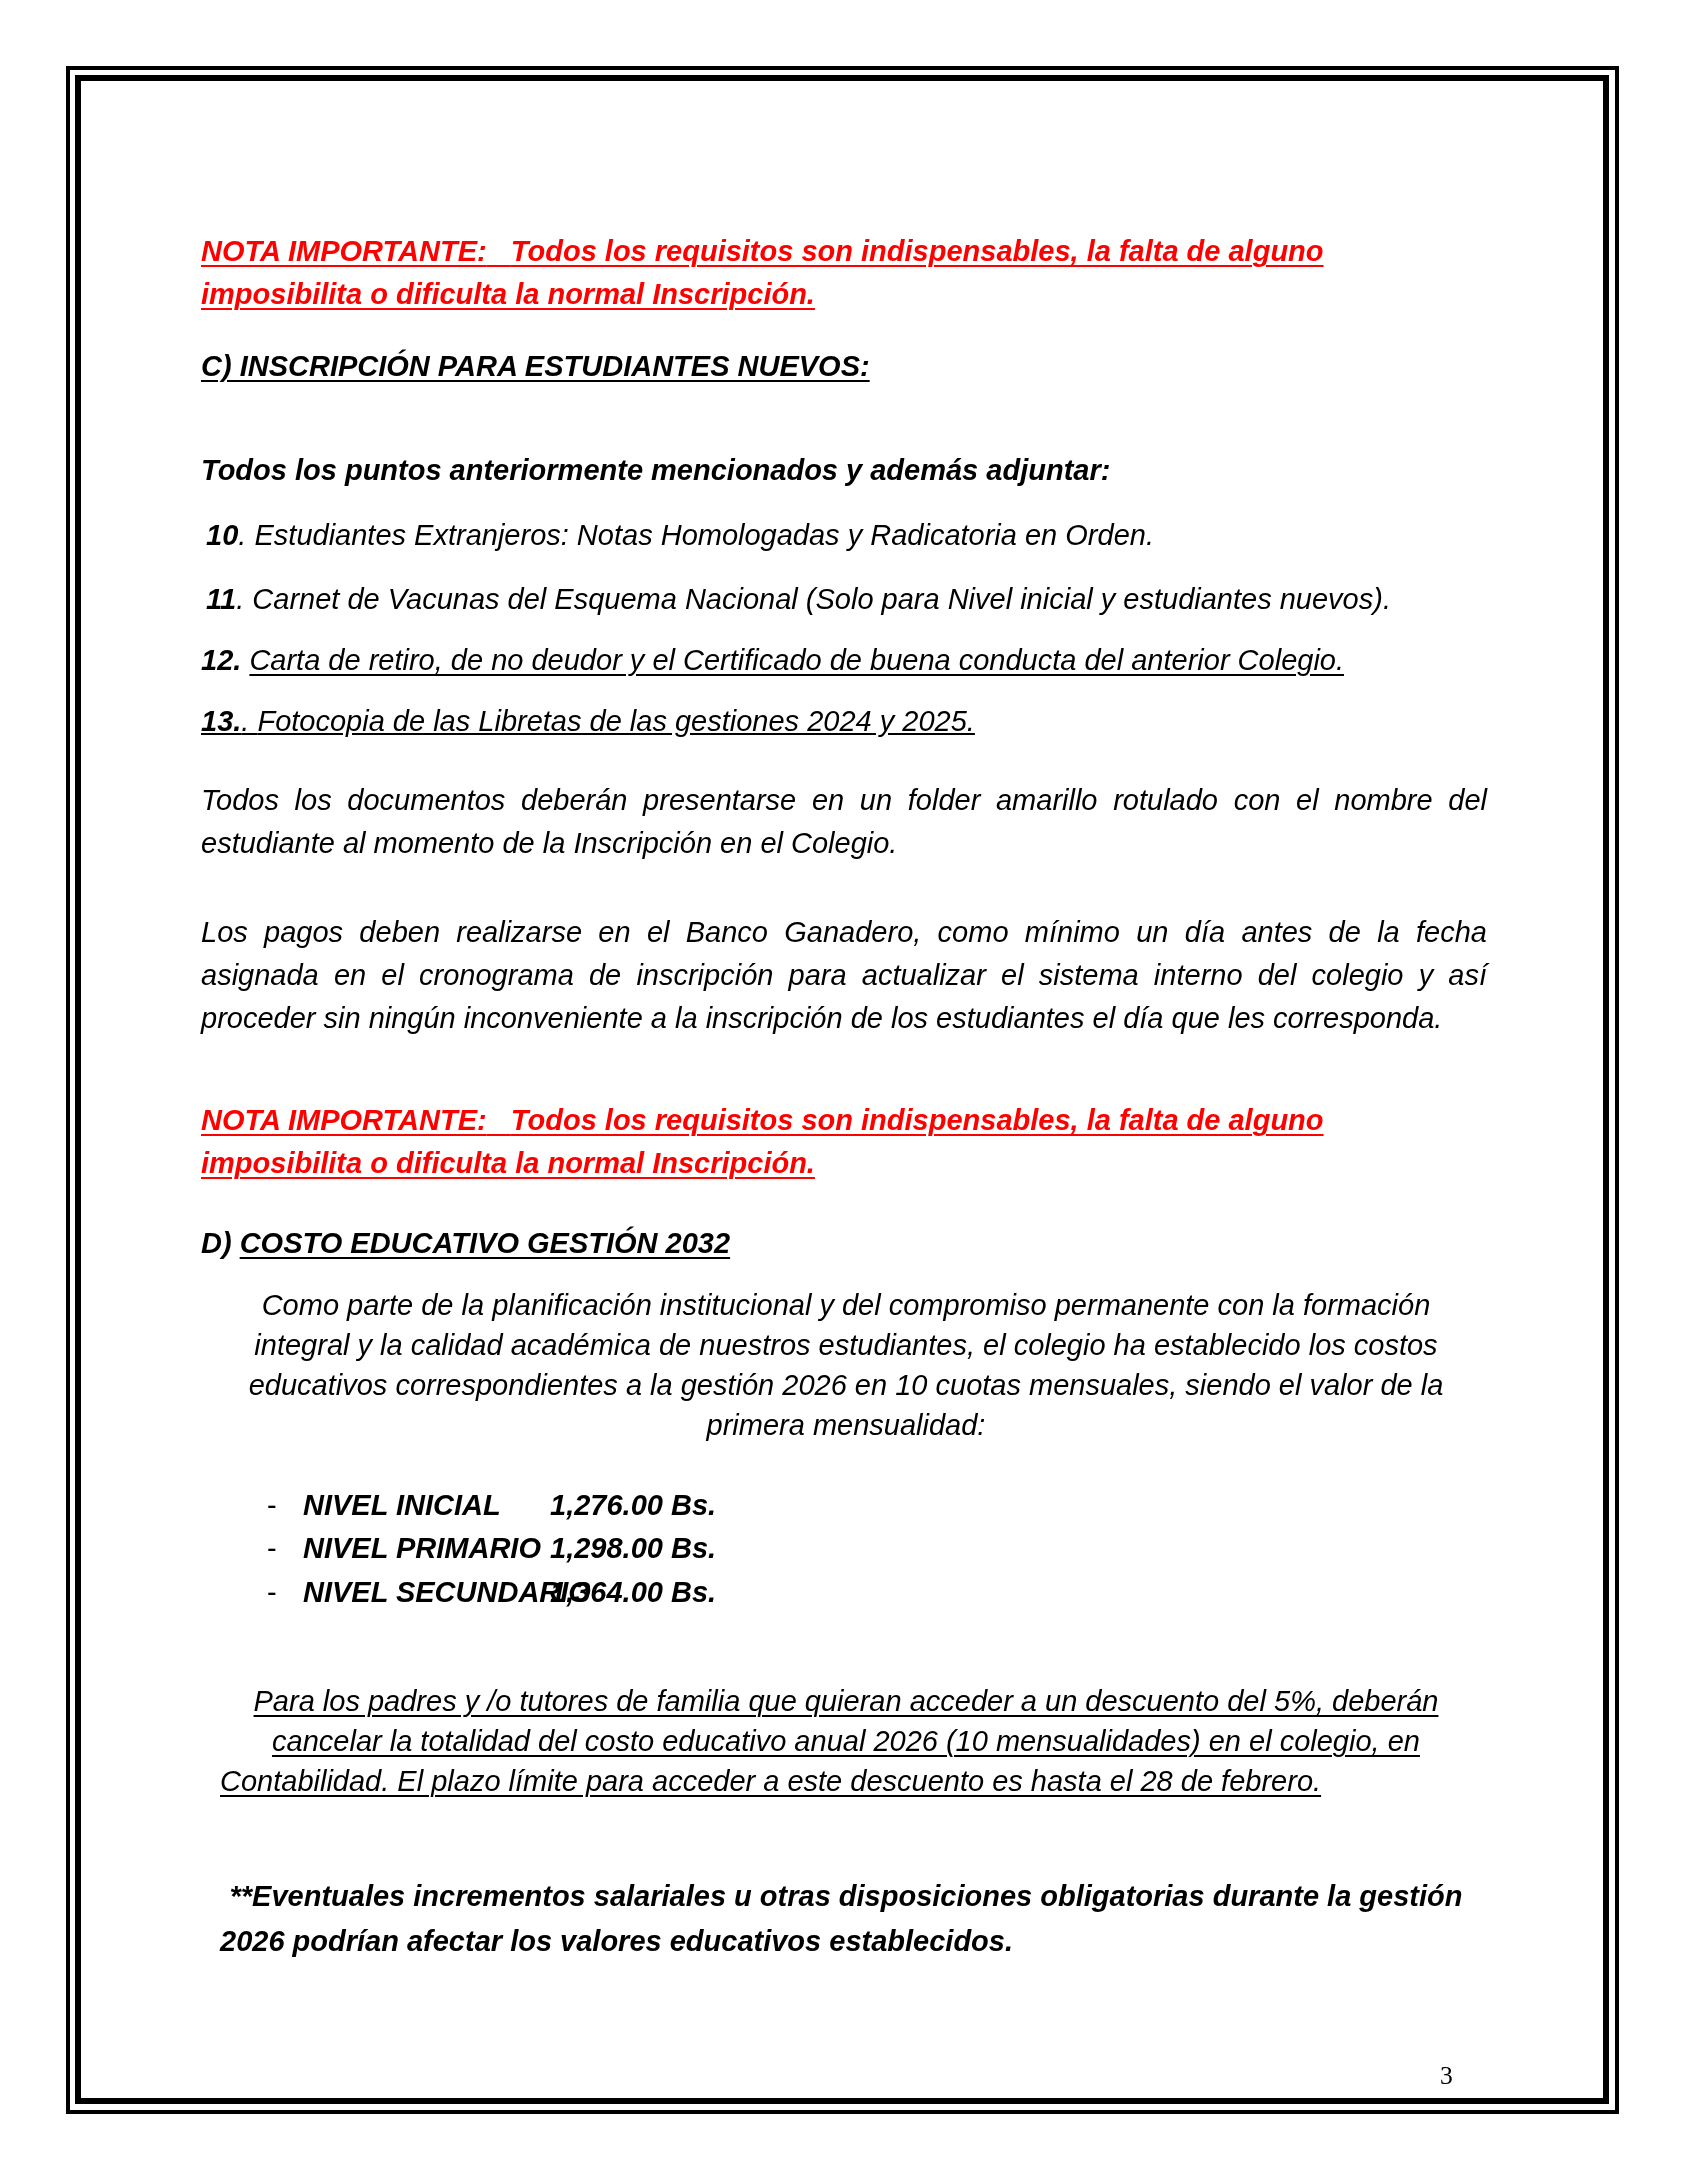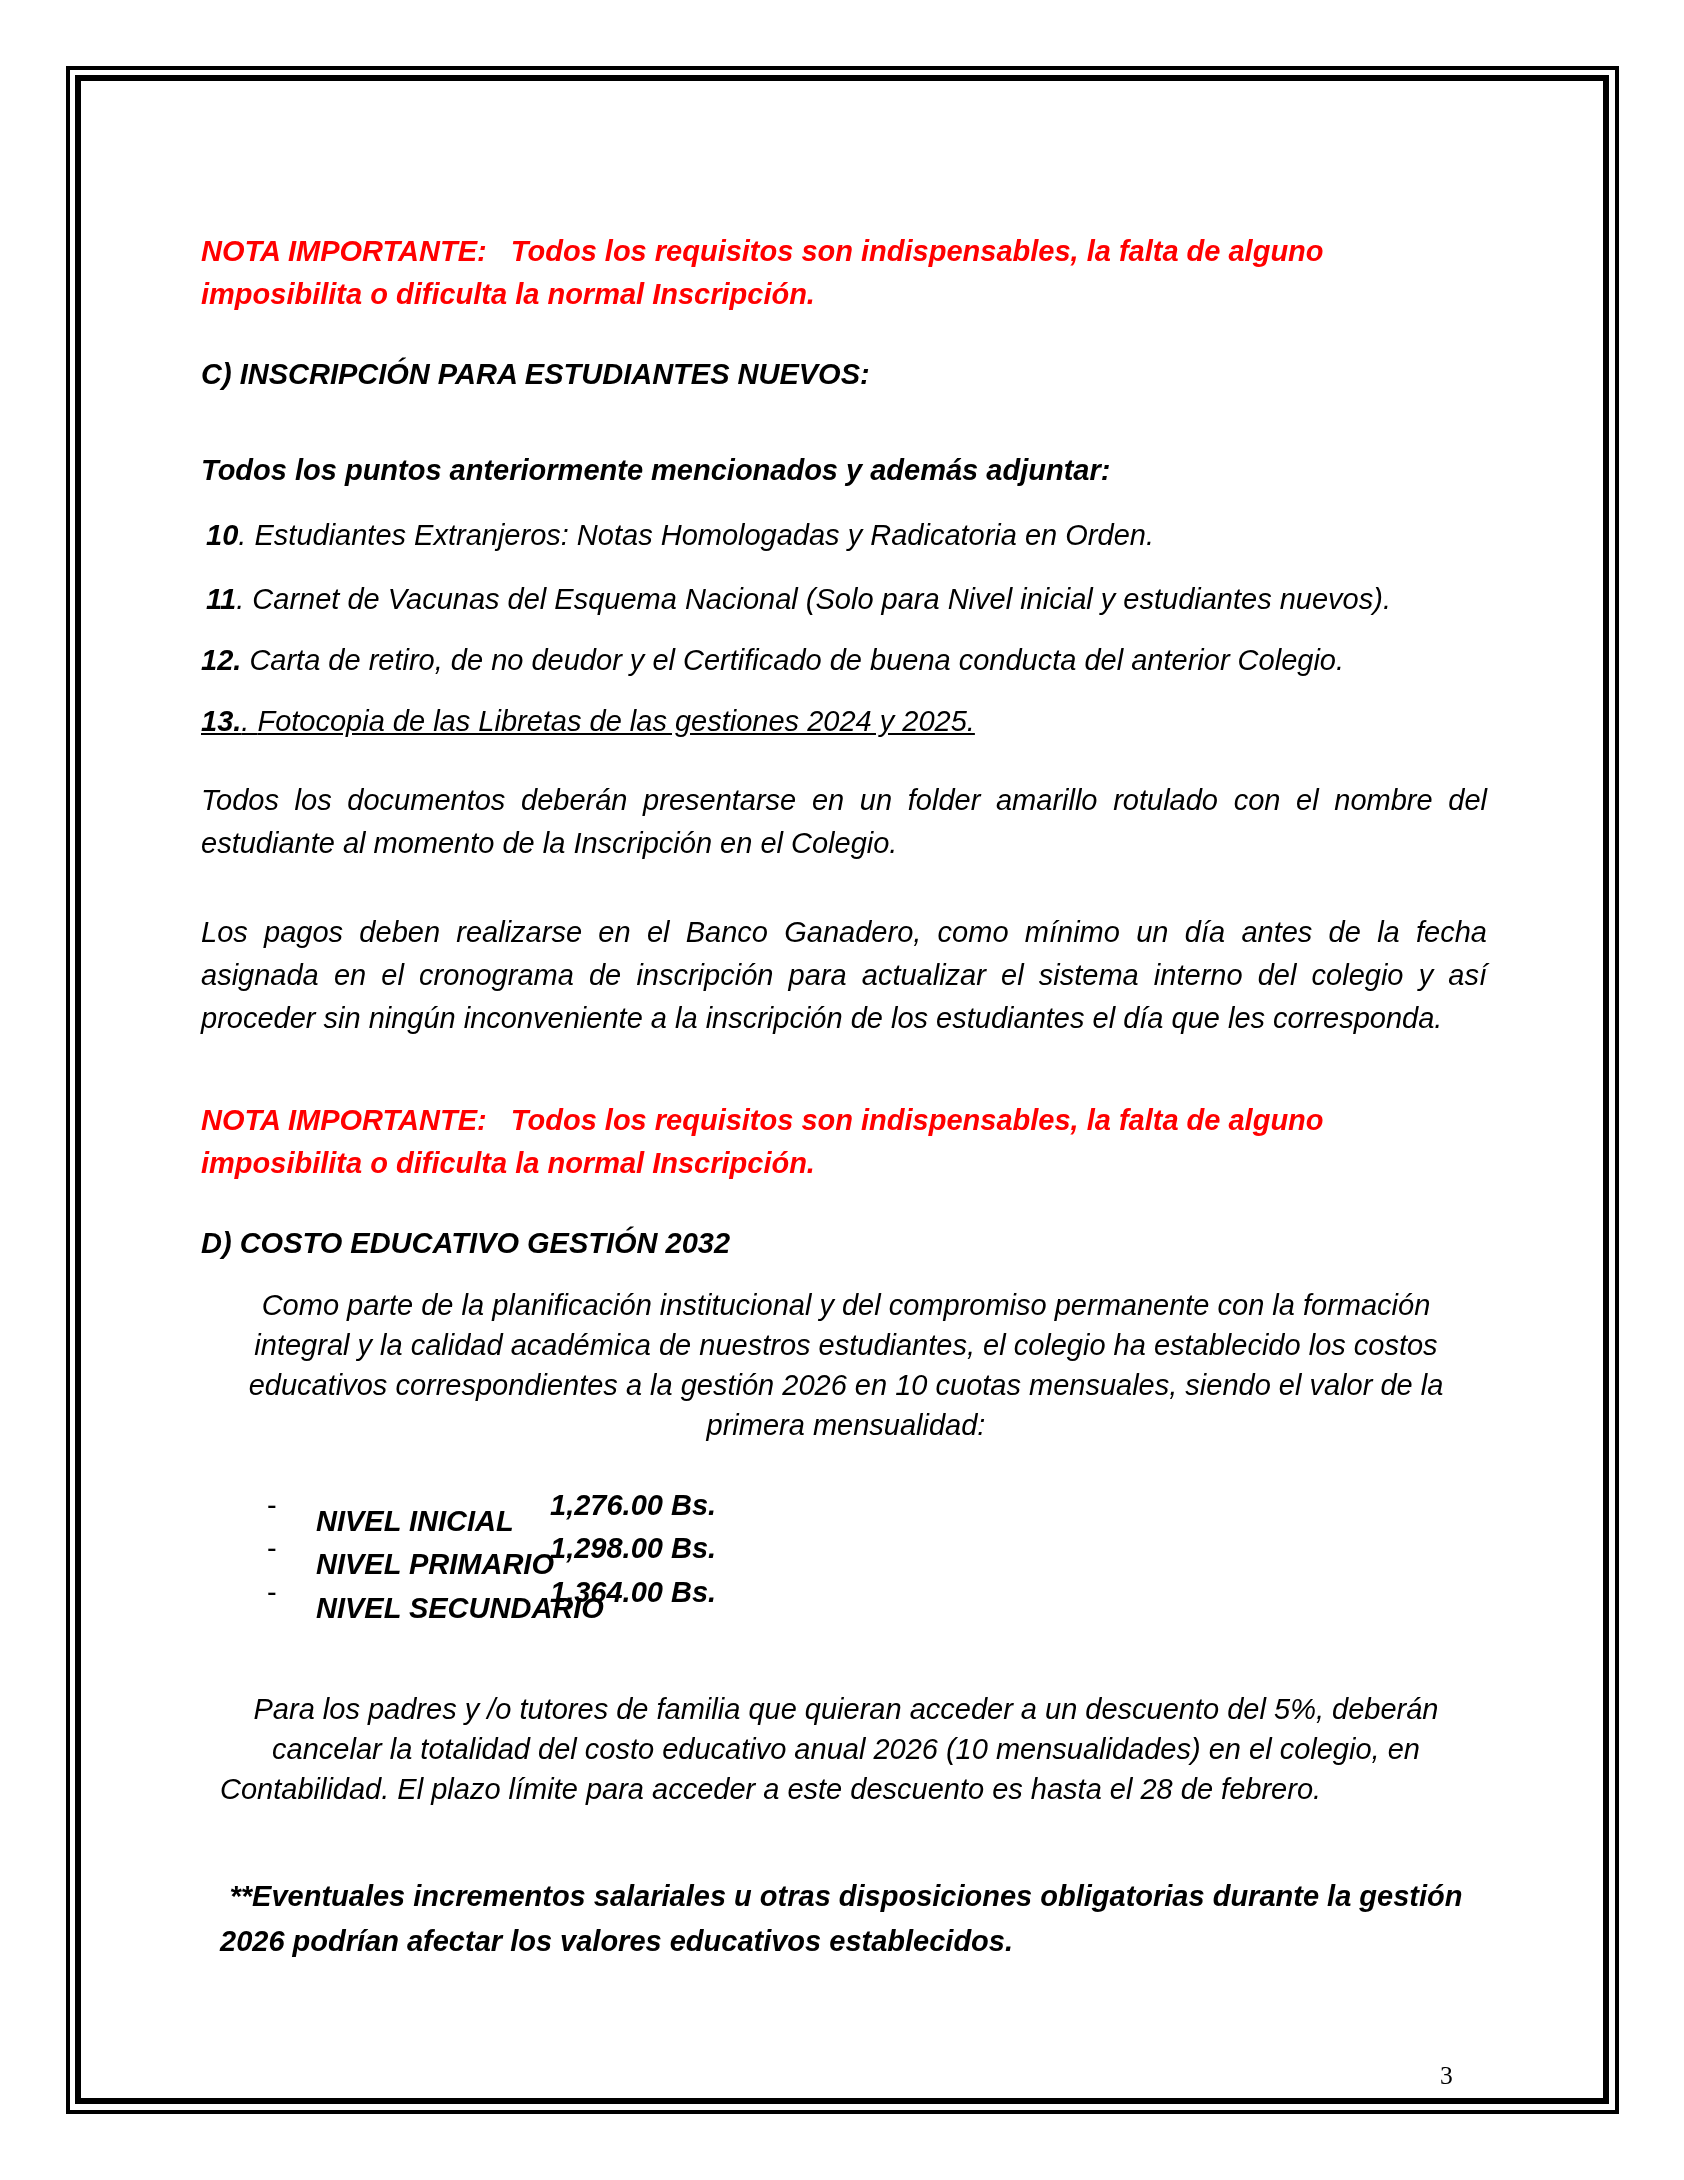--- a/index.html
+++ b/index.html
@@ -5,27 +5,27 @@
     html, body { margin: 0; padding: 0; background: #ffffff; }
     body { width: 1685px; height: 2181px; position: relative; overflow: hidden;
            font-family: "Liberation Sans", sans-serif; color: #000; }
     .frame-outer { position: absolute; left: 66px; top: 66px; width: 1553px; height: 2048px;
                    border: 4.3px solid #000; box-sizing: border-box; }
     .frame-inner { position: absolute; left: 75px; top: 75px; width: 1534px; height: 2029px;
                    border: 6px solid #000; box-sizing: border-box; }
     .content { position: absolute; left: 201px; top: 0; width: 1286px; }
     .txt { font-style: italic; font-size: 29px; line-height: 43px; margin: 0; position: absolute; left: 0; width: 1286px; }
     .b { font-weight: bold; }
-    .u { text-underline-offset: 4.3px; text-decoration-thickness: 1.7px; margin-top: 8px; }
+    .u { text-decoration: underline; text-underline-offset: 4.3px; text-decoration-thickness: 1.7px; }
     .red { color: #ff0000; }
     .justify { text-align: justify; text-align-last: left; }
     .indent { left: 19px; width: 1252px; text-align: center; }
     .list-row { position: absolute; left: 66px; font-size: 29px; font-style: italic; font-weight: bold; line-height: 43px; }
     .list-row .dash { position: absolute; left: 0; font-weight: normal; font-style: normal; }
-    .list-row .lvl { position: absolute; left: 49px; white-space: nowrap; margin-top: 16px; }
+    .list-row .lvl { position: absolute; left: 36px; white-space: nowrap; }
     .list-row .amt { position: absolute; left: 283px; white-space: nowrap; }
     .page-num { position: absolute; left: 1440px; top: 2061px; font-family: "Liberation Serif", serif; font-size: 25.6px; }
   </style>
 </head>
 <body>
 
 <div class="frame-outer"></div>
 <div class="frame-inner"></div>
 
 <div class="content">

